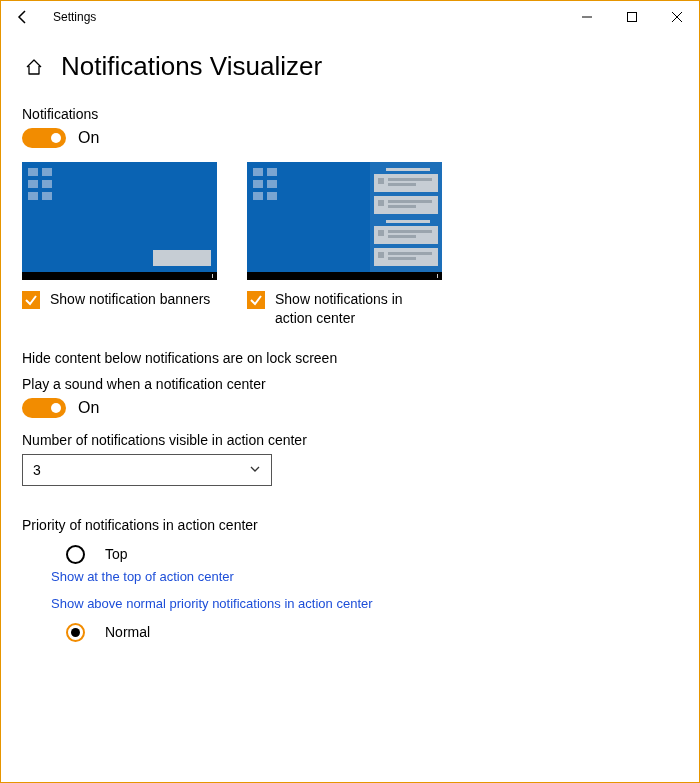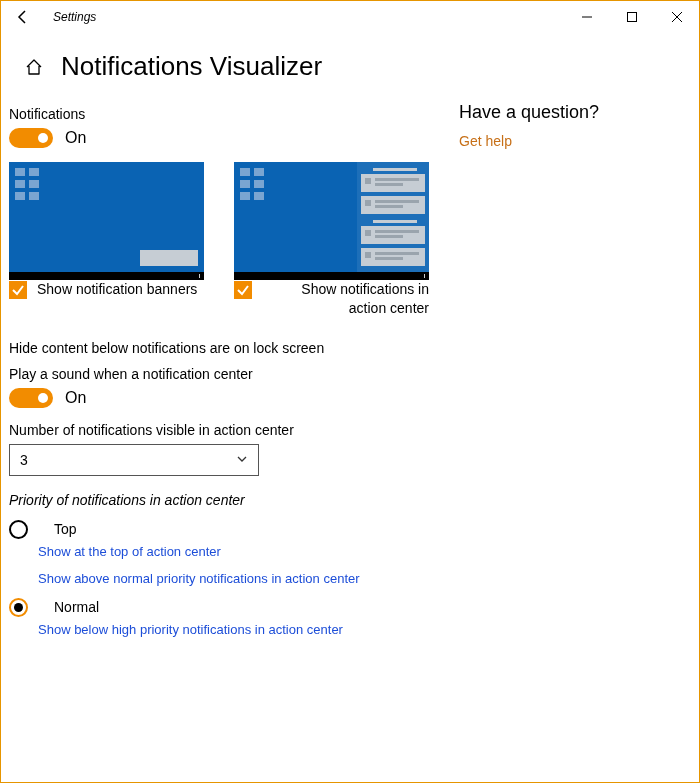--- a/index.html
+++ b/index.html
@@ -22,21 +22,20 @@
   }
   .titlebar .back-btn {
     width: 32px; height: 32px;
     display: flex; align-items: center; justify-content: center;
     cursor: default;
   }
   .titlebar .title {
     font-size: 12px;
     padding-left: 14px;
     color: #000;
-    font-style: italic;
   }
   .titlebar .spacer { flex: 1; }
   .win-controls { display: flex; }
   .win-btn {
     width: 45px; height: 32px;
     display: flex; align-items: center; justify-content: center;
     cursor: default;
   }
   .page-header {
     display: flex;
@@ -47,21 +46,21 @@
   .home-icon {
     width: 18px; height: 18px;
     display: flex; align-items: center; justify-content: center;
   }
   .page-title {
     font-size: 26px;
     font-weight: 400;
   }
   .content {
     display: flex;
-    padding: 0 8px;
+    padding: 0 21px;
     gap: 30px;
     height: calc(100% - 96px);
     position: relative;
   }
   .main-col {
     flex: 0 0 418px;
   }
   .side-col {
     flex: 1;
     padding-top: 6px;
@@ -166,21 +165,21 @@
   }
   .preview .hdr {
     position: absolute; right: 12px;
     width: 44px; height: 3px; background: #c6cdd4;
   }
   
   .check-row {
     display: flex;
     align-items: flex-start;
     gap: 10px;
-    text-align: right;
+    margin-top: 10px;
   }
   .checkbox {
     width: 18px; height: 18px;
     background: #f28c00;
     display: flex; align-items: center; justify-content: center;
     flex-shrink: 0;
     margin-top: 1px;
     cursor: pointer;
   }
   .check-label {
@@ -201,21 +200,22 @@
   }
   
   .radio-group { margin-top: 8px; }
   .radio-item {
     margin: 12px 0 6px 0;
     cursor: pointer;
   }
   .radio-line {
     display: flex;
     align-items: center;
-    gap: 26px;
+    gap: 20px;
+    margin-left: 44px;
   }
   .radio-outer {
     width: 19px; height: 19px;
     border: 2px solid #000;
     border-radius: 50%;
     display: flex; align-items: center; justify-content: center;
     flex-shrink: 0;
   }
   .radio-outer.sel { border-color: #f28c00; }
   .radio-inner {
@@ -223,21 +223,21 @@
     background: #000;
   }
   .radio-desc {
     font-size: 13px;
     color: #1d4ed8;
     margin: 5px 0 0 29px;
   }
   .side-heading { font-size: 18px; font-weight: 400; margin-bottom: 10px; }
   .link { color: #c77018; cursor: pointer; font-size: 14px; }
   .gap-top { margin-top: 22px; }
-  .gap-top-lg { margin-top: 16px; font-style: italic; }
+  .gap-top-lg { margin-top: 31px; }
 </style>
 </head>
 <body>
 
 <div class="titlebar">
   <div class="back-btn">
     <svg width="16" height="16" viewBox="0 0 16 16">
         <path d="M10 2 L4 8 L10 14" stroke="#000" stroke-width="1.5" fill="none"></path>
       </svg>
   </div>
@@ -387,24 +387,19 @@
         <div class="radio-desc">Show above normal priority notifications in action center</div>
       </div>
 
       <div class="radio-item">
         <div class="radio-line">
           <div class="radio-outer sel">
               <div class="radio-inner"></div>
             </div>
           <span>Normal</span>
         </div>
-        <div class="radio-desc">Show below high priority notifications in action center</div>
       </div>
     </div>
 
   </div>
 
-  <div class="side-col">
-    <div class="side-heading">Have a question?</div>
-    <div class="link">Get help</div>
-  </div>
 
 </div>
 
 </body></html>

